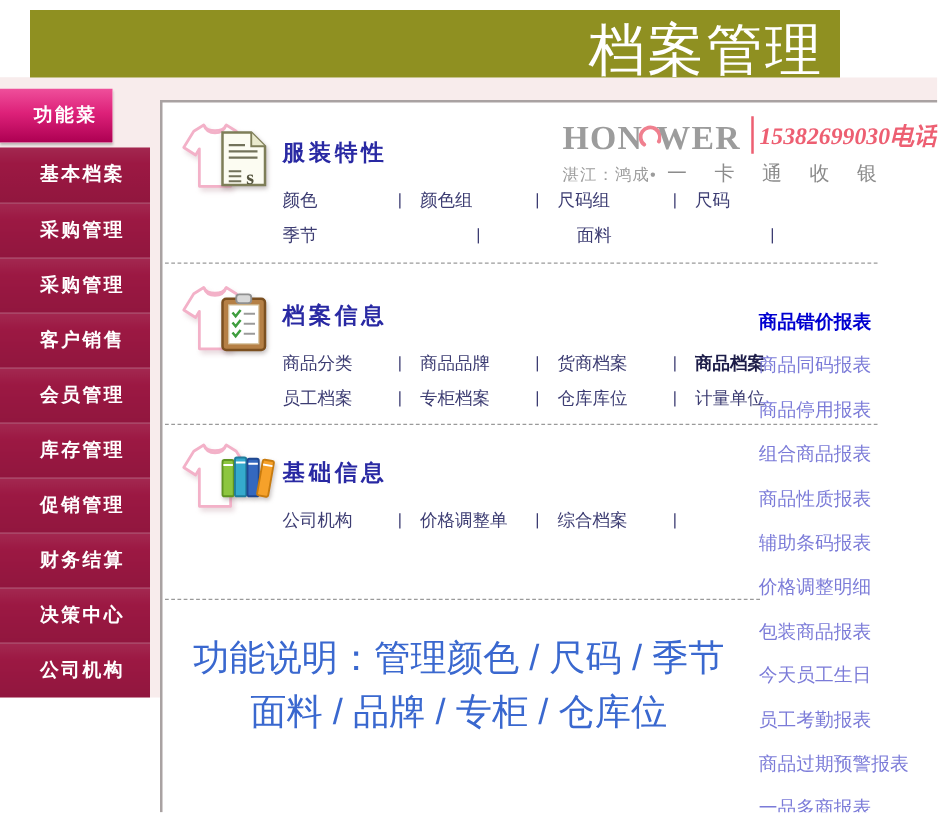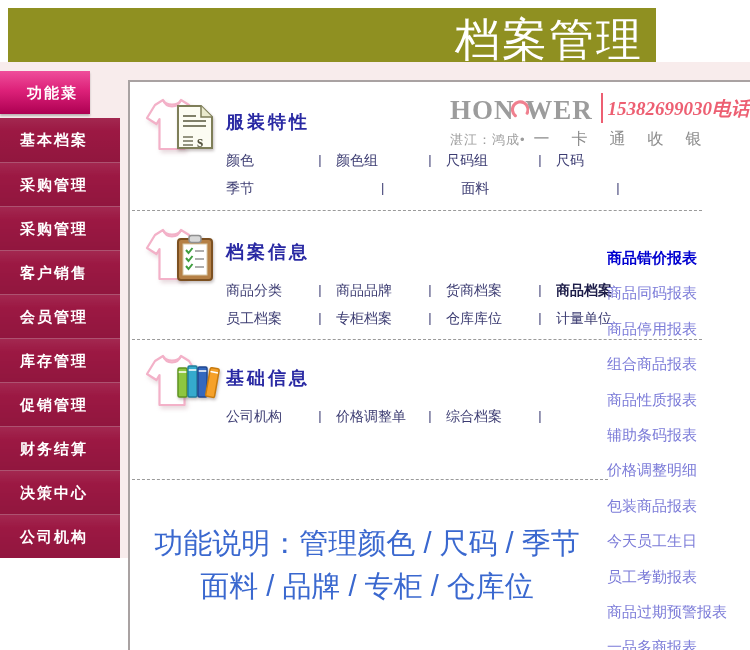--- a/index.html
+++ b/index.html
@@ -9,29 +9,29 @@
     --logo-gray:#9c9c9c; --logo-pink:#ed5f72; --shirt-pink:#f3b1c8; --dash-gray:#9a9a9a;
   }
   *{margin:0;padding:0;box-sizing:border-box;}
   html,body{background:#fff;}
   body{font-family:"Liberation Sans",sans-serif;}
   .page{position:relative;width:750px;height:650px;overflow:hidden;background:#fff;}
 
   .bg-strip{position:absolute;left:0;top:62px;width:750px;height:18px;background:var(--page-pink);}
   .bg-left{position:absolute;left:0;top:62px;width:128px;height:496px;background:var(--page-pink);}
 
-  .header{position:absolute;left:8px;top:8px;width:648px;height:54px;background:var(--header-bg);padding-left:22px;}
+  .header{position:absolute;left:24px;top:8px;width:648px;height:54px;background:var(--header-bg);padding-left:22px;}
   .page-title{position:absolute;left:447px;top:2px;font-size:45px;color:#fff;letter-spacing:2px;white-space:nowrap;}
 
   .menu-btn{position:absolute;left:0;top:71px;width:90px;height:43px;line-height:43px;padding-left:27px;
     background:linear-gradient(180deg,var(--menu-btn-top) 0%,#dd2179 45%,var(--menu-btn-bottom) 100%);
     color:#fff;font-size:15px;font-weight:bold;letter-spacing:2px;cursor:pointer;box-shadow:0 2px 2px rgba(0,0,0,.25);}
 
   .sidebar{position:absolute;left:0;top:118px;width:120px;height:440px;background:var(--sidebar-bg);}
-  .side-item{height:44px;line-height:44px;padding-left:20px;color:#fff;font-size:15px;font-weight:bold;letter-spacing:2px;
+  .side-item{height:44px;line-height:44px;padding-left:32px;color:#fff;font-size:15px;font-weight:bold;letter-spacing:2px;
     cursor:pointer;border-top:1px solid rgba(255,255,255,.26);
     background:linear-gradient(180deg,rgba(255,255,255,.07) 0%,rgba(0,0,0,0) 30%,rgba(0,0,0,.07) 100%);}
   .side-item:first-child{border-top:none;}
 
   .panel{position:absolute;left:128px;top:80px;right:0;bottom:0;background:#fff;
     border-left:2px solid var(--panel-border);border-top:2px solid var(--panel-border);}
 
   
   .logo{position:absolute;left:320px;top:6px;width:300px;height:60px;}
   .logo-l1{display:flex;align-items:flex-end;height:36px;}
@@ -54,21 +54,21 @@
   .link-row{display:flex;height:28px;line-height:28px;justify-content:space-between;}
   .link{width:78px;font-size:14px;color:var(--link-navy);cursor:pointer;white-space:nowrap;}
   .link.bold{font-weight:bold;color:var(--link-bold);}
   .sep{width:32px;text-align:center;color:var(--link-navy);font-size:13px;}
 
   .dash{position:absolute;height:0;border-top:1px dashed var(--dash-gray);}
   .d1{left:2px;top:128px;width:570px;}
   .d2{left:2px;top:257px;width:570px;}
   .d3{left:2px;top:397px;width:476px;}
 
-  .note{position:absolute;left:2px;top:440px;width:470px;text-align:center;color:var(--footer-blue);font-size:29px;line-height:43px;white-space:nowrap;}
+  .note{position:absolute;left:2px;top:424px;width:470px;text-align:center;color:var(--footer-blue);font-size:29px;line-height:43px;white-space:nowrap;}
 
   .reports{position:absolute;left:477px;top:158px;width:150px;}
   .report{height:35.4px;line-height:35.4px;font-size:15px;color:var(--report-purple);cursor:pointer;white-space:nowrap;}
   .report.bold{color:var(--report-blue);font-weight:bold;}
 </style>
 </head>
 <body>
 
 <div class="page">
   <div class="bg-strip"></div>

